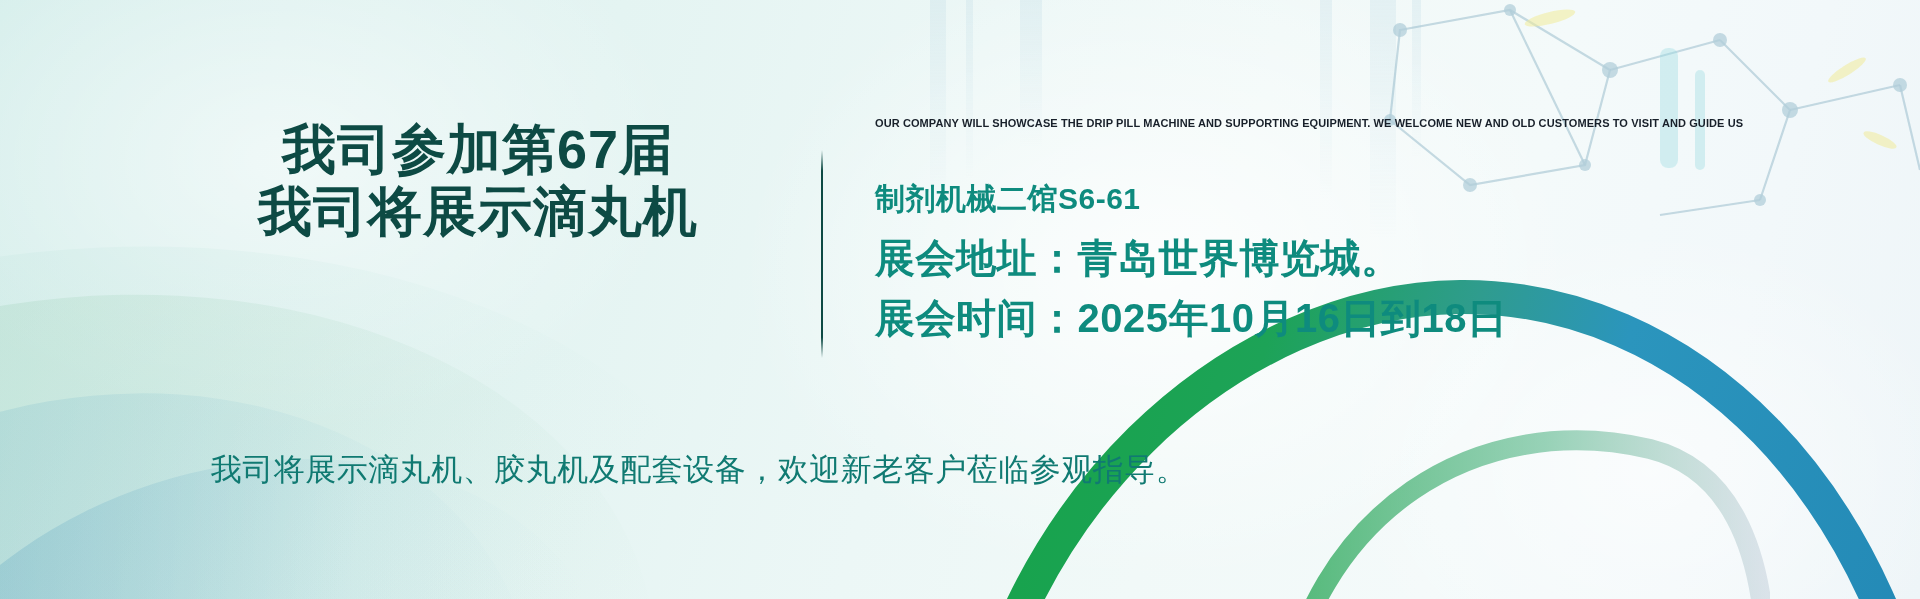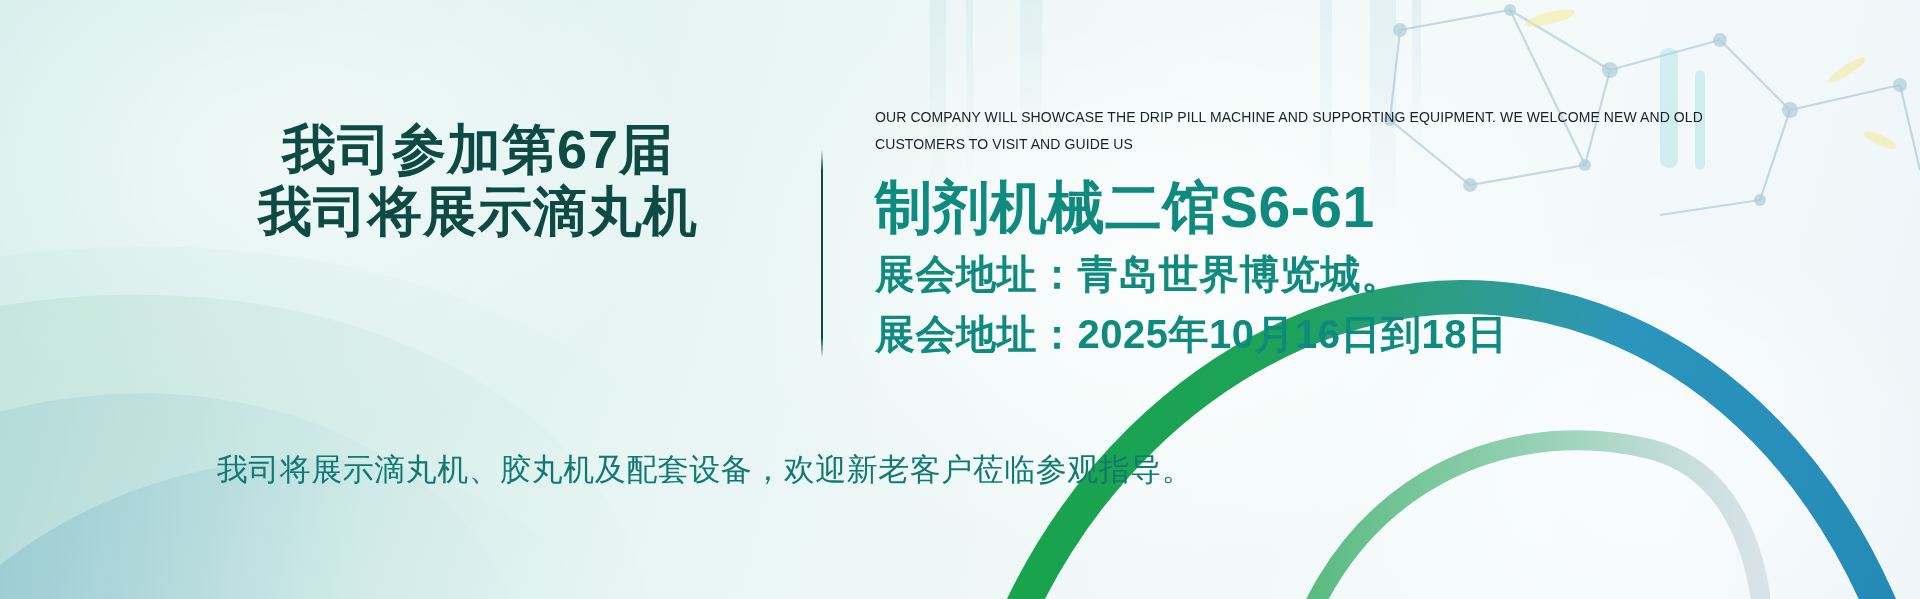--- a/index.html
+++ b/index.html
@@ -99,50 +99,50 @@
 
   .right-block {
     position: absolute;
     left: 875px;
     top: 104px;
     width: 980px;
   }
 
   .eng-text {
     color: #18202a;
-    font-size: 14px;
-    line-height: 27px;
-    font-weight: 400;
+    font-size: 11px;
+    line-height: 38px;
+    font-weight: 700;
     letter-spacing: .1px;
     max-width: 920px;
   }
 
   .hall {
-    margin-top: 20px;
+    margin-top: 28px;
     color: #0e8b7e;
-    font-size: 57px;
+    font-size: 30px;
     line-height: 58px;
     font-weight: 700;
     letter-spacing: .5px;
     white-space: nowrap;
   }
 
   .info-line {
     color: #0e8b7e;
     font-size: 40px;
     line-height: 60px;
     font-weight: 700;
     letter-spacing: .5px;
     white-space: nowrap;
   }
-  .info-line.addr { margin-top: 8px; }
+  .info-line.addr { margin-top: 0; }
 
   .footnote {
     position: absolute;
-    left: 10px;
+    left: 4px;
     top: 448px;
     width: 1390px;
     text-align: center;
     color: #107a72;
     font-size: 31px;
     line-height: 44px;
     font-weight: 500;
     letter-spacing: .5px;
     white-space: nowrap;
   }
@@ -242,18 +242,18 @@
       <span class="tl">我司参加第67届</span>
       <span class="tl">我司将展示滴丸机</span>
     </div>
 
     <div class="divider"></div>
 
     <div class="right-block">
       <div class="eng-text">OUR COMPANY WILL SHOWCASE THE DRIP PILL MACHINE AND SUPPORTING EQUIPMENT. WE WELCOME NEW AND OLD CUSTOMERS TO VISIT AND GUIDE US</div>
       <div class="hall">制剂机械二馆S6-61</div>
       <div class="info-line addr">展会地址：青岛世界博览城。</div>
-      <div class="info-line">展会地址：2025年10月16日到18日</div>
+      <div class="info-line">展会时间：2025年10月16日到18日</div>
     </div>
 
     <div class="footnote">我司将展示滴丸机、胶丸机及配套设备，欢迎新老客户莅临参观指导。</div>
   </div>
 </div>
 
 </body></html>

